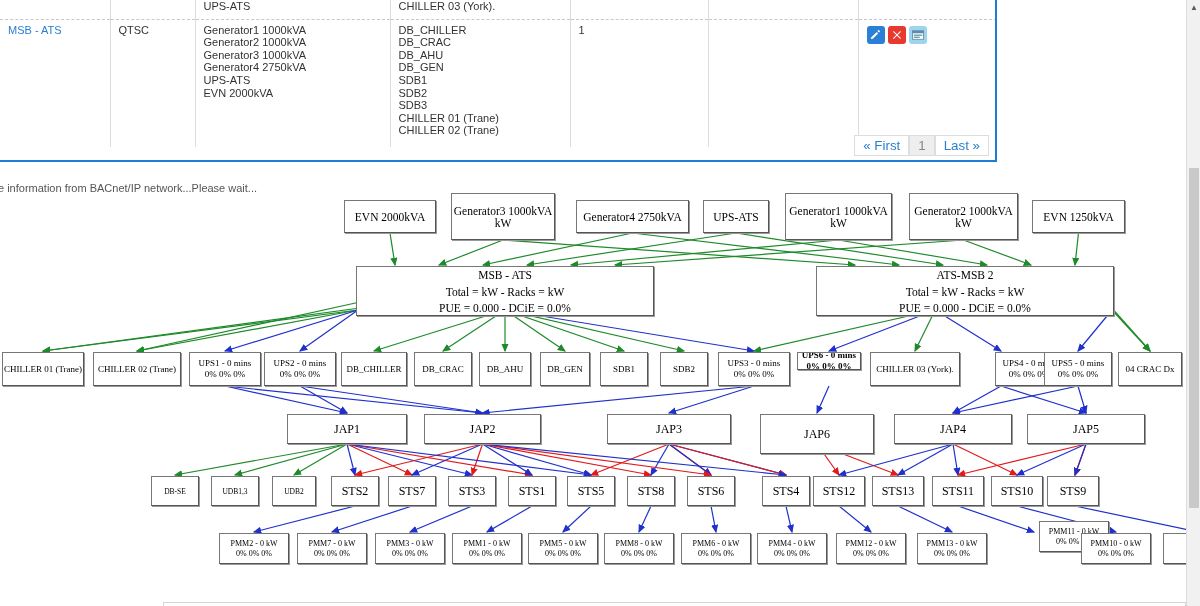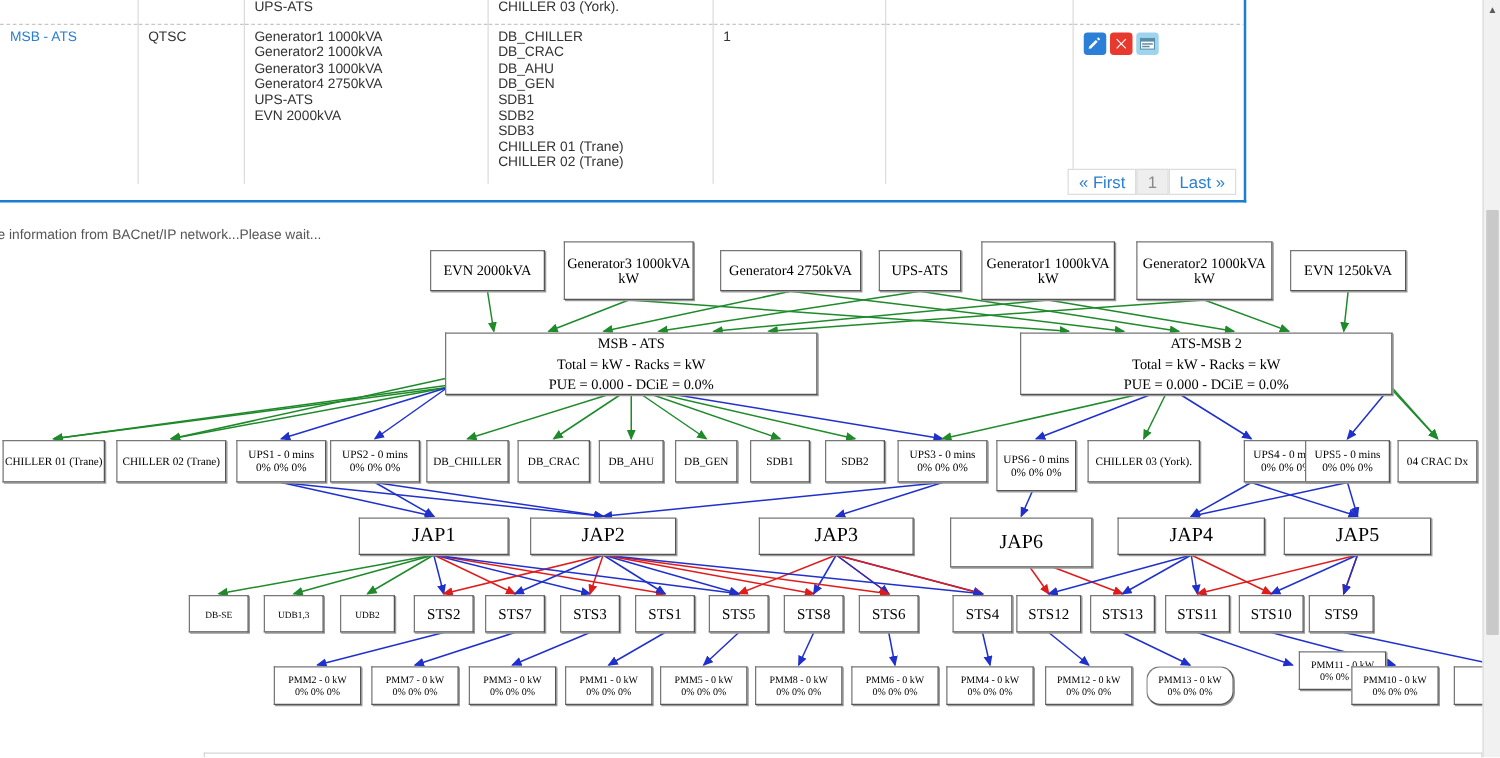--- a/index.html
+++ b/index.html
@@ -96,21 +96,21 @@
     text-align: center;
     box-shadow: 1px 1px 0 #999;
     cursor: pointer;
     overflow: hidden;
   }
   .node span { display: block; white-space: nowrap; }
   .n-src   { font-size: 11.5px; }
   .n-bus   { font-size: 11.5px; line-height: 16px; }
   .n-bus .title { margin-bottom: 1px; }
   .n-mid   { font-size: 9px; line-height: 11px; }
-  .n-jap   { font-size: 16px; }
+  .n-jap   { font-size: 12px; }
   .n-sts   { font-size: 12px; }
   .n-small { font-size: 7.5px; }
   .n-pmm   { font-size: 8px; line-height: 10px; }
 
   
   .bottom-frame {
     position: absolute; left: 163px; bottom: 0; width: 1023px; height: 4px;
     border-top: 1px solid #d6d6d6; border-left: 1px solid #d6d6d6; border-right: 1px solid #d6d6d6;
   }
 </style>
@@ -373,21 +373,21 @@
         <div class="node n-mid" style="left: 600px; top: 192px; width: 48px; height: 34px;">
           <span>SDB1</span>
         </div>
         <div class="node n-mid" style="left: 660px; top: 192px; width: 48px; height: 34px;">
           <span>SDB2</span>
         </div>
         <div class="node n-mid" style="left: 718px; top: 192px; width: 72px; height: 34px;">
           <span>UPS3 - 0 mins</span>
           <span>0% 0% 0%</span>
         </div>
-        <div class="node n-mid" style="left: 797px; top: 192px; width: 64px; height: 41px;">
+        <div class="node n-mid" style="left: 797px; top: 192px; width: 64px; height: 18px; font-weight: bold;">
           <span>UPS6 - 0 mins</span>
           <span>0% 0% 0%</span>
         </div>
         <div class="node n-mid" style="left: 870px; top: 192px; width: 90px; height: 34px;">
           <span>CHILLER 03 (York).</span>
         </div>
         <div class="node n-mid" style="left: 967px; top: 192px; width: 68px; height: 34px; margin-left: 28px;">
           <span>UPS4 - 0 mins</span>
           <span>0% 0% 0%</span>
         </div>
@@ -493,21 +493,21 @@
           <span>0% 0% 0%</span>
         </div>
         <div class="node n-pmm" style="left: 757px; top: 373px; width: 70px; height: 31px;">
           <span>PMM4 - 0 kW</span>
           <span>0% 0% 0%</span>
         </div>
         <div class="node n-pmm" style="left: 836px; top: 373px; width: 70px; height: 31px;">
           <span>PMM12 - 0 kW</span>
           <span>0% 0% 0%</span>
         </div>
-        <div class="node n-pmm" style="left: 917px; top: 373px; width: 70px; height: 31px; border-radius: 11px;">
+        <div class="node n-pmm" style="left: 917px; top: 373px; width: 70px; height: 31px;">
           <span>PMM13 - 0 kW</span>
           <span>0% 0% 0%</span>
         </div>
         <div class="node n-pmm" style="left: 999px; top: 361px; width: 70px; height: 31px; margin-left: 40px;">
           <span>PMM11 - 0 kW</span>
           <span>0% 0% 0%</span>
         </div>
         <div class="node n-pmm" style="left: 1081px; top: 373px; width: 70px; height: 31px;">
           <span>PMM10 - 0 kW</span>
           <span>0% 0% 0%</span>

